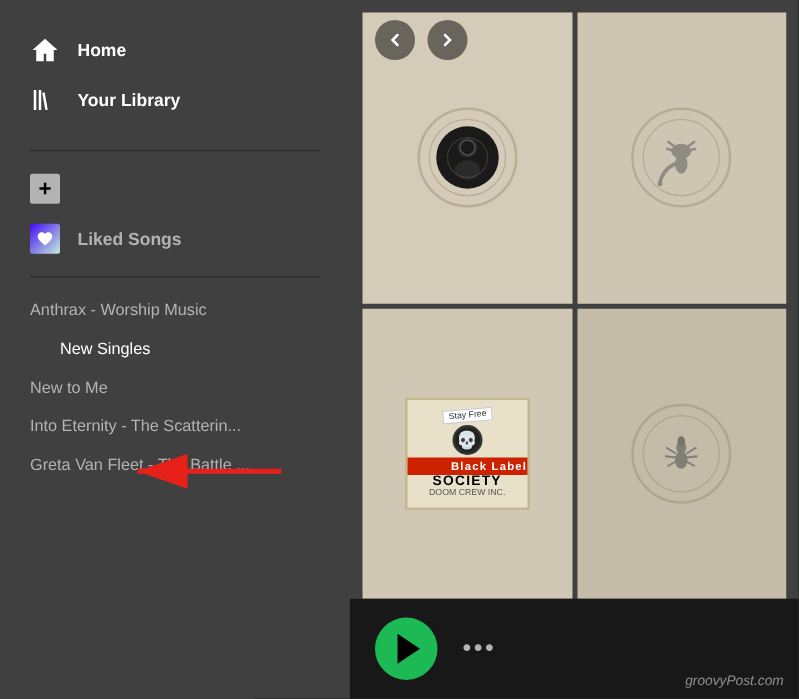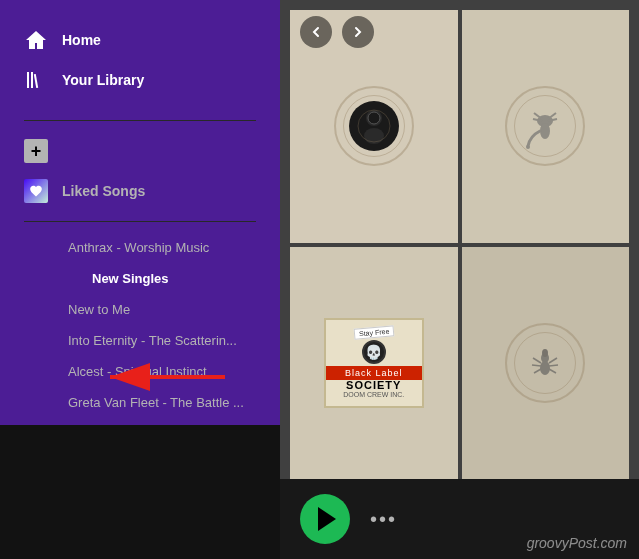--- a/index.html
+++ b/index.html
@@ -9,22 +9,22 @@
       background: #121212;
       font-family: 'Helvetica Neue', Helvetica, Arial, sans-serif;
       display: flex;
       overflow: hidden;
     }
 
     
     .sidebar {
       width: 280px;
       min-width: 280px;
-      background: #4c1d95;
-      height: 425px;
+      background: #404040;
+      height: 559px;
       display: flex;
       flex-direction: column;
       padding: 0;
       overflow: hidden;
     }
 
     .sidebar-top {
       padding: 20px 0 10px 0;
     }
 
@@ -95,21 +95,20 @@
     .sidebar-divider2 {
       height: 1px;
       background: #282828;
       margin: 10px 24px;
     }
 
     .playlist-list {
       flex: 1;
       overflow-y: auto;
       padding: 0 0 10px 0;
-      margin-left: 44px;
     }
     .playlist-list::-webkit-scrollbar {
       width: 6px;
     }
     .playlist-list::-webkit-scrollbar-thumb {
       background: #535353;
       border-radius: 3px;
     }
 
     .playlist-item {
@@ -117,21 +116,21 @@
       font-size: 13px;
       color: #b3b3b3;
       cursor: pointer;
       white-space: nowrap;
       overflow: hidden;
       text-overflow: ellipsis;
       position: relative;
     }
     .playlist-item.highlighted {
       color: #fff;
-      font-weight: 700;
+      font-weight: 400;
       padding-left: 48px;
     }
 
     
     .main-content {
       flex: 1;
       background: #404040;
       position: relative;
       height: 559px;
       display: flex;
@@ -219,22 +218,22 @@
       justify-content: center;
       font-size: 8px;
       color: #333;
       text-align: center;
     }
     .bls-red-band {
       background: #cc2200;
       width: 100%;
       color: #fff;
       font-size: 9px;
-      font-weight: 400;
-      text-align: center;
+      font-weight: 700;
+      text-align: right;
       padding: 2px 0;
       letter-spacing: 1px;
     }
     .bls-name {
       font-weight: 900;
       font-size: 11px;
       color: #000;
       letter-spacing: 1px;
       line-height: 1;
     }
@@ -328,21 +327,21 @@
       font-size: 20px;
       letter-spacing: 2px;
       cursor: pointer;
     }
 
     .watermark {
       position: absolute;
       bottom: 8px;
       right: 12px;
       color: rgba(255,255,255,0.5);
-      font-size: 14px;
+      font-size: 11px;
       font-style: italic;
       margin-top: 32px;
     }
 
     
     .red-arrow {
       position: absolute;
       left: 100px;
       top: 357px;
       pointer-events: none;
@@ -399,23 +398,20 @@
       <span>Anthrax - Worship Music</span>
     </div>
     <div class="playlist-item highlighted">
       <span>New Singles</span>
     </div>
     <div class="playlist-item">
       <span>New to Me</span>
     </div>
     <div class="playlist-item">
       <span>Into Eternity - The Scatterin...</span>
-    </div>
-    <div class="playlist-item">
-      <span>Alcest - Spiritual Instinct</span>
     </div>
     <div class="playlist-item">
       <span>Greta Van Fleet - The Battle ...</span>
     </div>
 
   </div>
 </div>
 
 <svg class="red-arrow" width="130" height="40">
   <defs>

